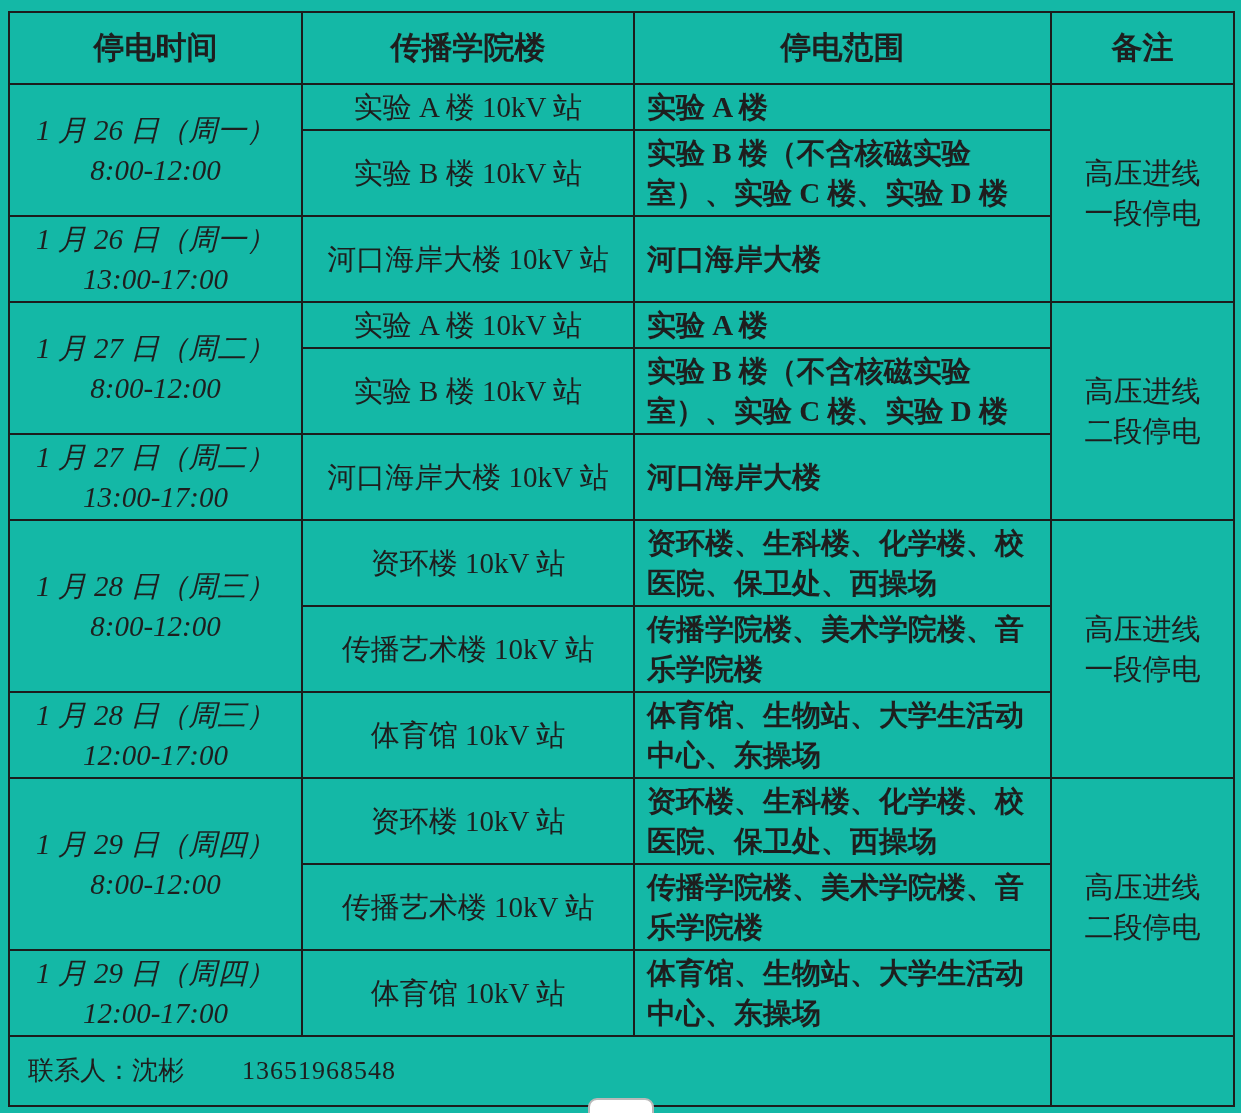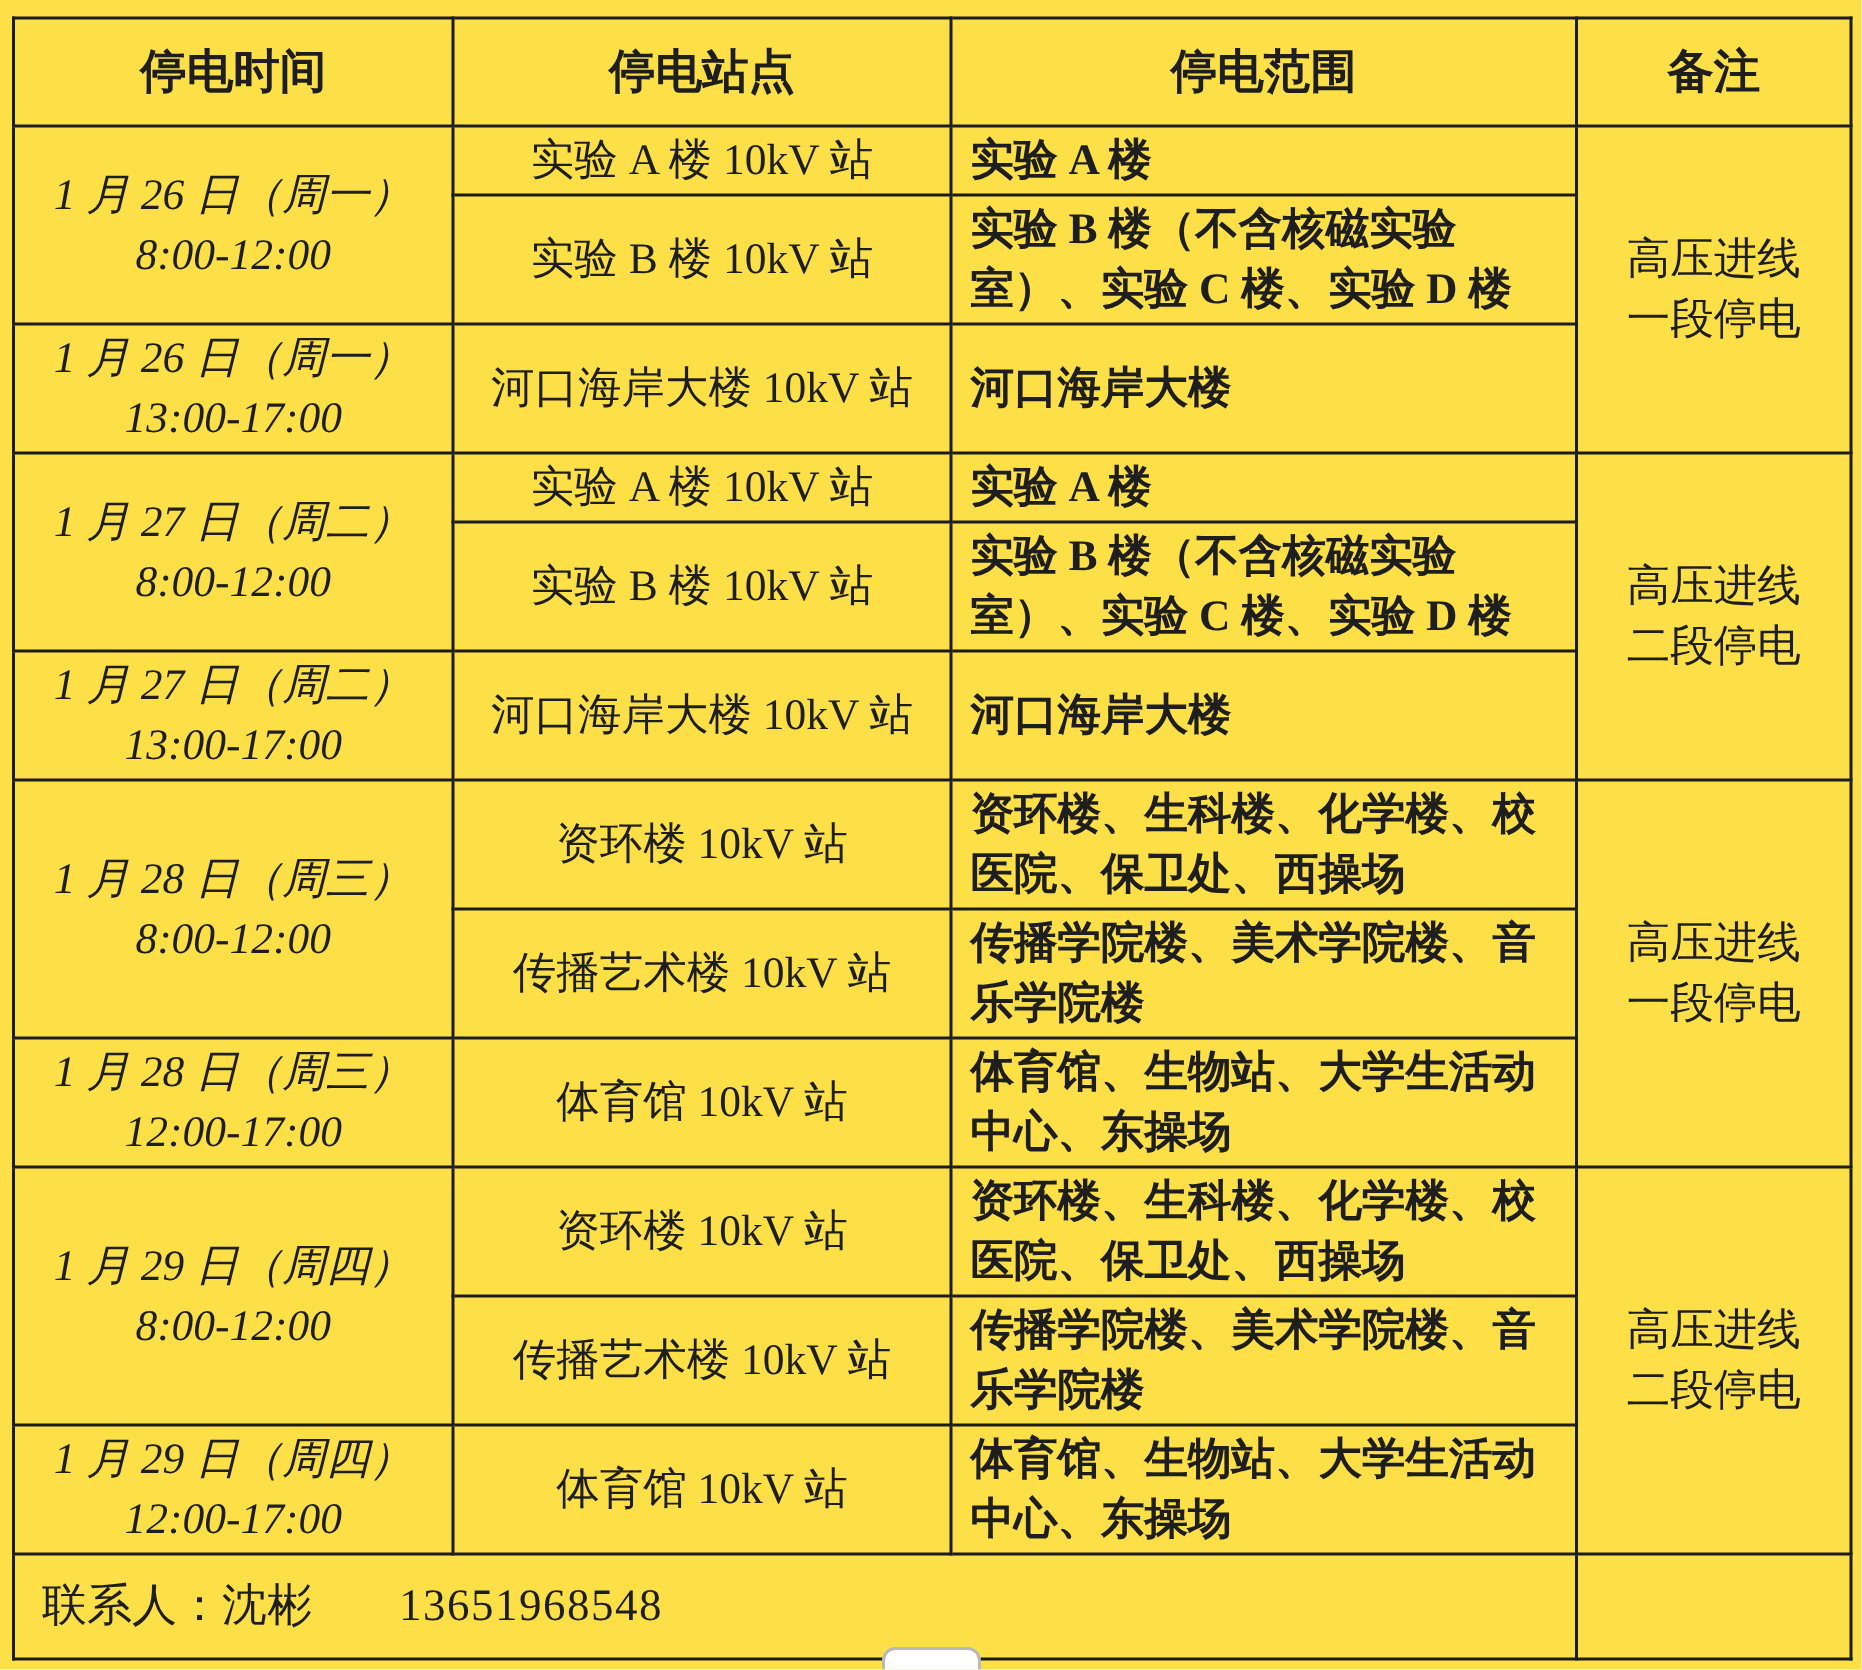--- a/index.html
+++ b/index.html
@@ -5,21 +5,21 @@
   html, body {
     margin: 0;
     padding: 0;
     background: #ffffff;
     font-family: "Liberation Serif", "DejaVu Serif", serif;
   }
   .sheet {
     position: relative;
     width: 1241px;
     height: 1113px;
-    background: #fde047;
+    background: #14b8a6;
     overflow: hidden;
     color: #1e1e1e;
   }
   table.outage {
     position: absolute;
     left: 8px;
     top: 11px;
     width: 1225px;
     border-collapse: collapse;
     table-layout: fixed;
@@ -52,21 +52,21 @@
   td.c-scope   { text-align: left; font-weight: bold; }
   td.c-remark  { text-align: center; padding-left: 6px; padding-right: 6px; }
   .remark-inner {
     width: 4em;
     margin: 16px auto;
     text-align: left;
     text-align-last: justify;
   }
   td.c-contact {
     text-align: left;
-    font-size: 30px;
+    font-size: 26px;
     padding-left: 18px;
   }
   td.c-contact .phone { margin-left: 58px; letter-spacing: 1px; }
   .partial-button {
     position: absolute;
     left: 588px;
     top: 1098px;
     width: 62px;
     height: 30px;
     background: #ffffff;
@@ -81,21 +81,21 @@
   <table class="outage">
     <colgroup>
       <col class="c1">
         <col class="c2">
         <col class="c3">
         <col class="c4">
     </colgroup>
     <thead>
       <tr>
         <th>停电时间</th>
-        <th>停电站点</th>
+        <th>传播学院楼</th>
         <th>停电范围</th>
         <th>备注</th>
       </tr>
     </thead>
     <tbody>
 
       <tr class="r-single">
         <td class="c-date" rowspan="2">
           <span class="dline">1 月 26 日（周一）</span>
           <span class="dline">8:00-12:00</span>

